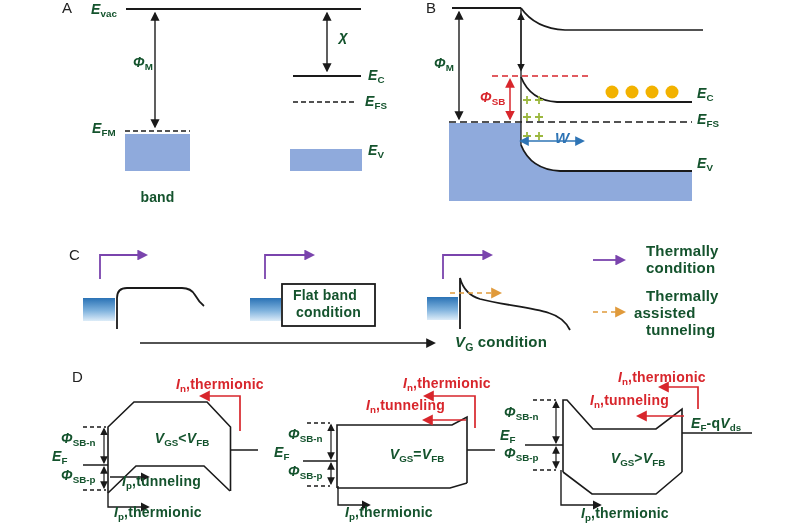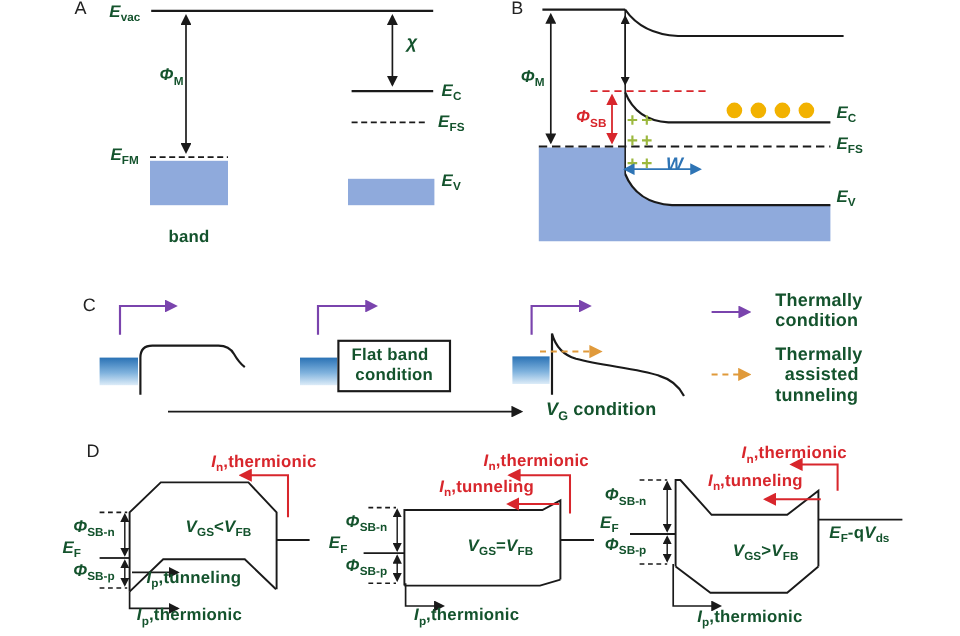--- a/index.html
+++ b/index.html
@@ -169,21 +169,21 @@
 <span class="lbl" style="left:697px;top:156px"><span class="it">E</span><sub>V</sub></span>
 <span class="lbl blue fs15" style="left:555px;top:130px"><span class="it">W</span></span>
 
 <span class="lbl tag" style="left:69px;top:247px">C</span>
 <span class="lbl ctr" style="left:282px;top:288px;width:86px">Flat band</span>
 <span class="lbl ctr" style="left:282px;top:305px;width:93px">condition</span>
 <span class="lbl fs15" style="left:455px;top:334px"><span class="it">V</span><sub>G</sub><span> condition</span></span>
 <span class="lbl fs15" style="left:646px;top:243px">Thermally</span>
 <span class="lbl fs15" style="left:646px;top:260px">condition</span>
 <span class="lbl fs15" style="left:646px;top:288px">Thermally</span>
-<span class="lbl fs15" style="left:654px;top:305px">assisted</span>
+<span class="lbl fs15" style="left:634px;top:305px">assisted</span>
 <span class="lbl fs15" style="left:646px;top:322px">tunneling</span>
 
 <span class="lbl tag" style="left:72px;top:369px">D</span>
 
 <span class="lbl red" style="left:176px;top:377px"><span class="it">I</span><sub>n</sub><span>,thermionic</span></span>
 <span class="lbl ctr" style="left:138px;top:431px;width:88px"><span class="it">V</span><sub>GS</sub><span>&lt;</span><span class="it">V</span><sub>FB</sub></span>
 <span class="lbl" style="left:61px;top:431px"><span class="it">Φ</span><sub>SB-n</sub></span>
 <span class="lbl" style="left:52px;top:449px"><span class="it">E</span><sub>F</sub></span>
 <span class="lbl" style="left:61px;top:468px"><span class="it">Φ</span><sub>SB-p</sub></span>
 <span class="lbl" style="left:122px;top:474px"><span class="it">I</span><sub>p</sub><span>,tunneling</span></span>
@@ -192,20 +192,20 @@
 <span class="lbl red" style="left:403px;top:376px"><span class="it">I</span><sub>n</sub><span>,thermionic</span></span>
 <span class="lbl red" style="left:366px;top:398px"><span class="it">I</span><sub>n</sub><span>,tunneling</span></span>
 <span class="lbl ctr" style="left:374px;top:447px;width:86px"><span class="it">V</span><sub>GS</sub><span>=</span><span class="it">V</span><sub>FB</sub></span>
 <span class="lbl" style="left:288px;top:427px"><span class="it">Φ</span><sub>SB-n</sub></span>
 <span class="lbl" style="left:274px;top:445px"><span class="it">E</span><sub>F</sub></span>
 <span class="lbl" style="left:288px;top:464px"><span class="it">Φ</span><sub>SB-p</sub></span>
 <span class="lbl" style="left:345px;top:505px"><span class="it">I</span><sub>p</sub><span>,thermionic</span></span>
 
 <span class="lbl red" style="left:618px;top:370px"><span class="it">I</span><sub>n</sub><span>,thermionic</span></span>
 <span class="lbl red" style="left:590px;top:393px"><span class="it">I</span><sub>n</sub><span>,tunneling</span></span>
-<span class="lbl" style="left:691px;top:436px"><span class="it">E</span><sub>F</sub><span>-q</span><span class="it">V</span><sub>ds</sub></span>
+<span class="lbl" style="left:691px;top:416px"><span class="it">E</span><sub>F</sub><span>-q</span><span class="it">V</span><sub>ds</sub></span>
 <span class="lbl ctr" style="left:594px;top:451px;width:88px"><span class="it">V</span><sub>GS</sub><span>&gt;</span><span class="it">V</span><sub>FB</sub></span>
 <span class="lbl" style="left:504px;top:405px"><span class="it">Φ</span><sub>SB-n</sub></span>
 <span class="lbl" style="left:500px;top:428px"><span class="it">E</span><sub>F</sub></span>
 <span class="lbl" style="left:504px;top:446px"><span class="it">Φ</span><sub>SB-p</sub></span>
 <span class="lbl" style="left:581px;top:506px"><span class="it">I</span><sub>p</sub><span>,thermionic</span></span>
 
 </div>
 
 </body></html>

